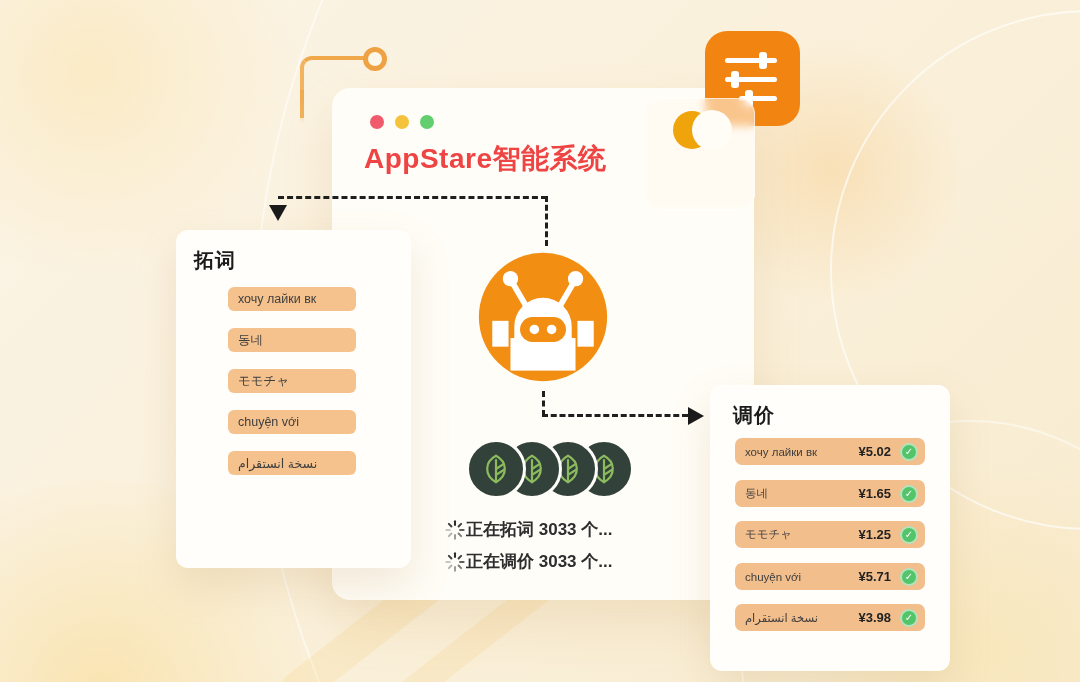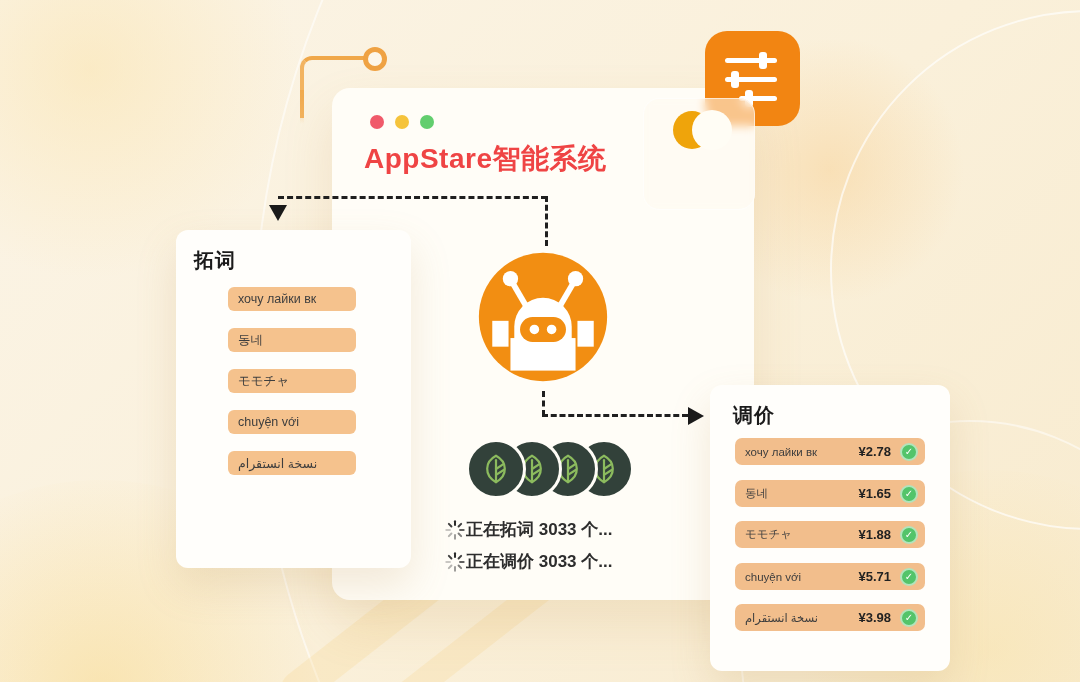--- a/index.html
+++ b/index.html
@@ -227,31 +227,31 @@
   <div class="kw-pill" style="top:139px">モモチャ</div>
   <div class="kw-pill" style="top:180px">chuyện với</div>
   <div class="kw-pill" style="top:221px">نسخة انستقرام</div>
 </div>
 
 <div class="abs panel pricing-panel">
   <div class="panel-title pricing-title">调价</div>
 
   <div class="price-row" style="top:53px">
     <span class="price-kw">хочу лайки вк</span>
-    <span class="price-val">¥2.78</span>
+    <span class="price-val">¥5.02</span>
     <span class="check-badge">✓</span>
   </div>
   <div class="price-row" style="top:95px">
     <span class="price-kw">동네</span>
     <span class="price-val">¥1.65</span>
     <span class="check-badge">✓</span>
   </div>
   <div class="price-row" style="top:136px">
     <span class="price-kw">モモチャ</span>
-    <span class="price-val">¥1.88</span>
+    <span class="price-val">¥1.25</span>
     <span class="check-badge">✓</span>
   </div>
   <div class="price-row" style="top:178px">
     <span class="price-kw">chuyện với</span>
     <span class="price-val">¥5.71</span>
     <span class="check-badge">✓</span>
   </div>
   <div class="price-row" style="top:219px">
     <span class="price-kw">نسخة انستقرام</span>
     <span class="price-val">¥3.98</span>

